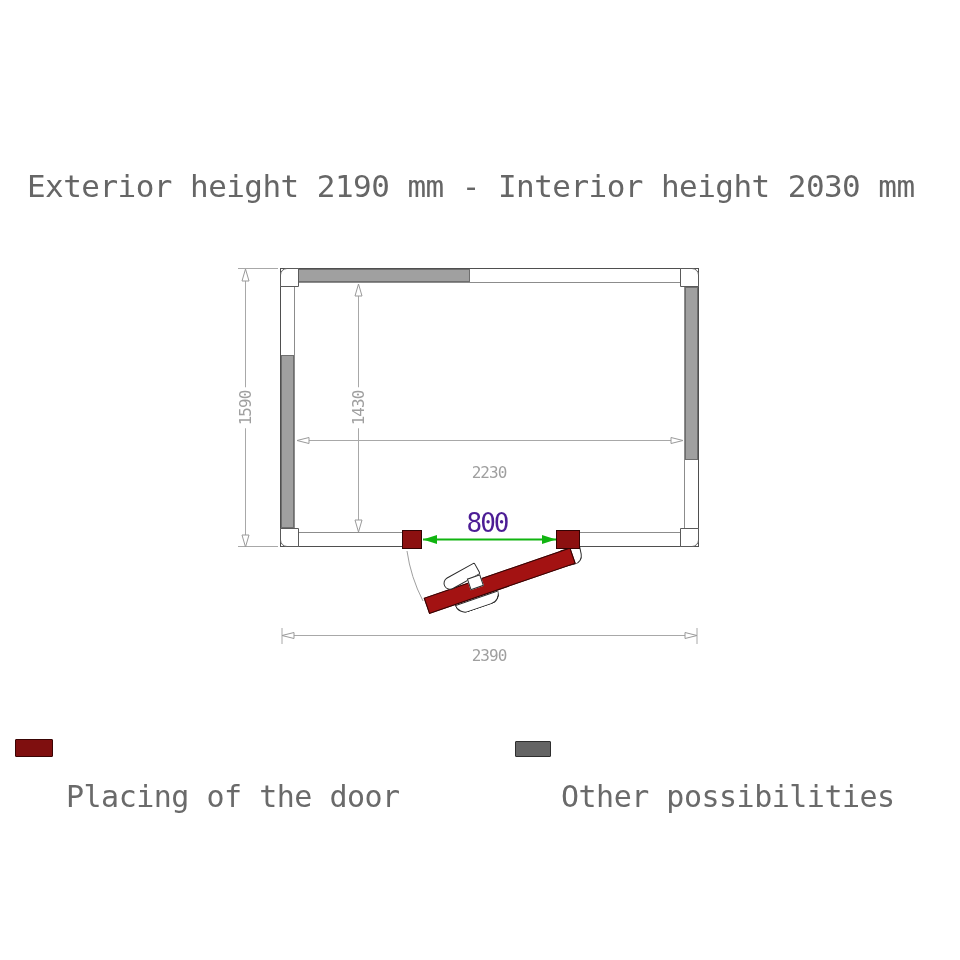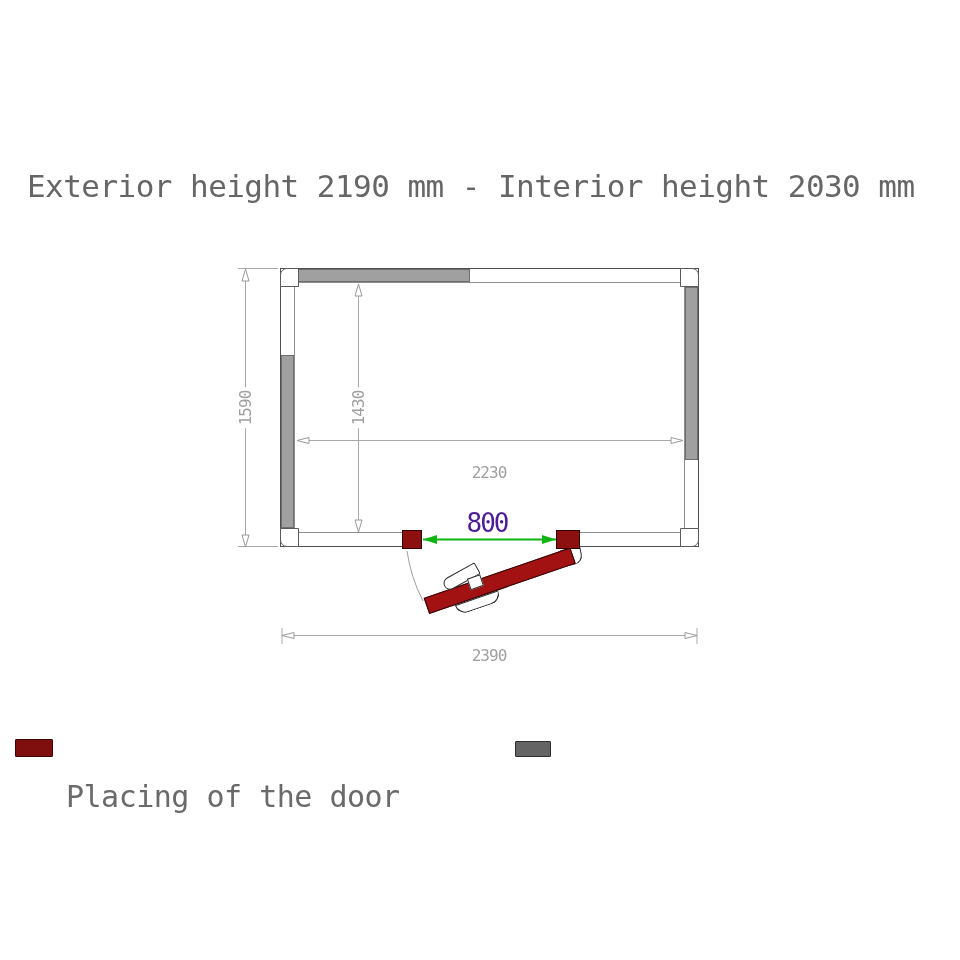--- a/index.html
+++ b/index.html
@@ -116,14 +116,15 @@
 
   <div class="abs dim dim-v dim-1590">1590</div>
   <div class="abs dim dim-v dim-1430">1430</div>
   <div class="abs dim dim-2230">2230</div>
   <div class="abs dim dim-2390">2390</div>
   <div class="abs dim dim-800">800</div>
 
   <div class="abs legend-swatch sw-door"></div>
   <div class="abs legend-label lb-door">Placing of the door</div>
   <div class="abs legend-swatch sw-other"></div>
+  <div class="abs legend-label lb-other">Other possibilities</div>
 
 </div>
 
 </body></html>

